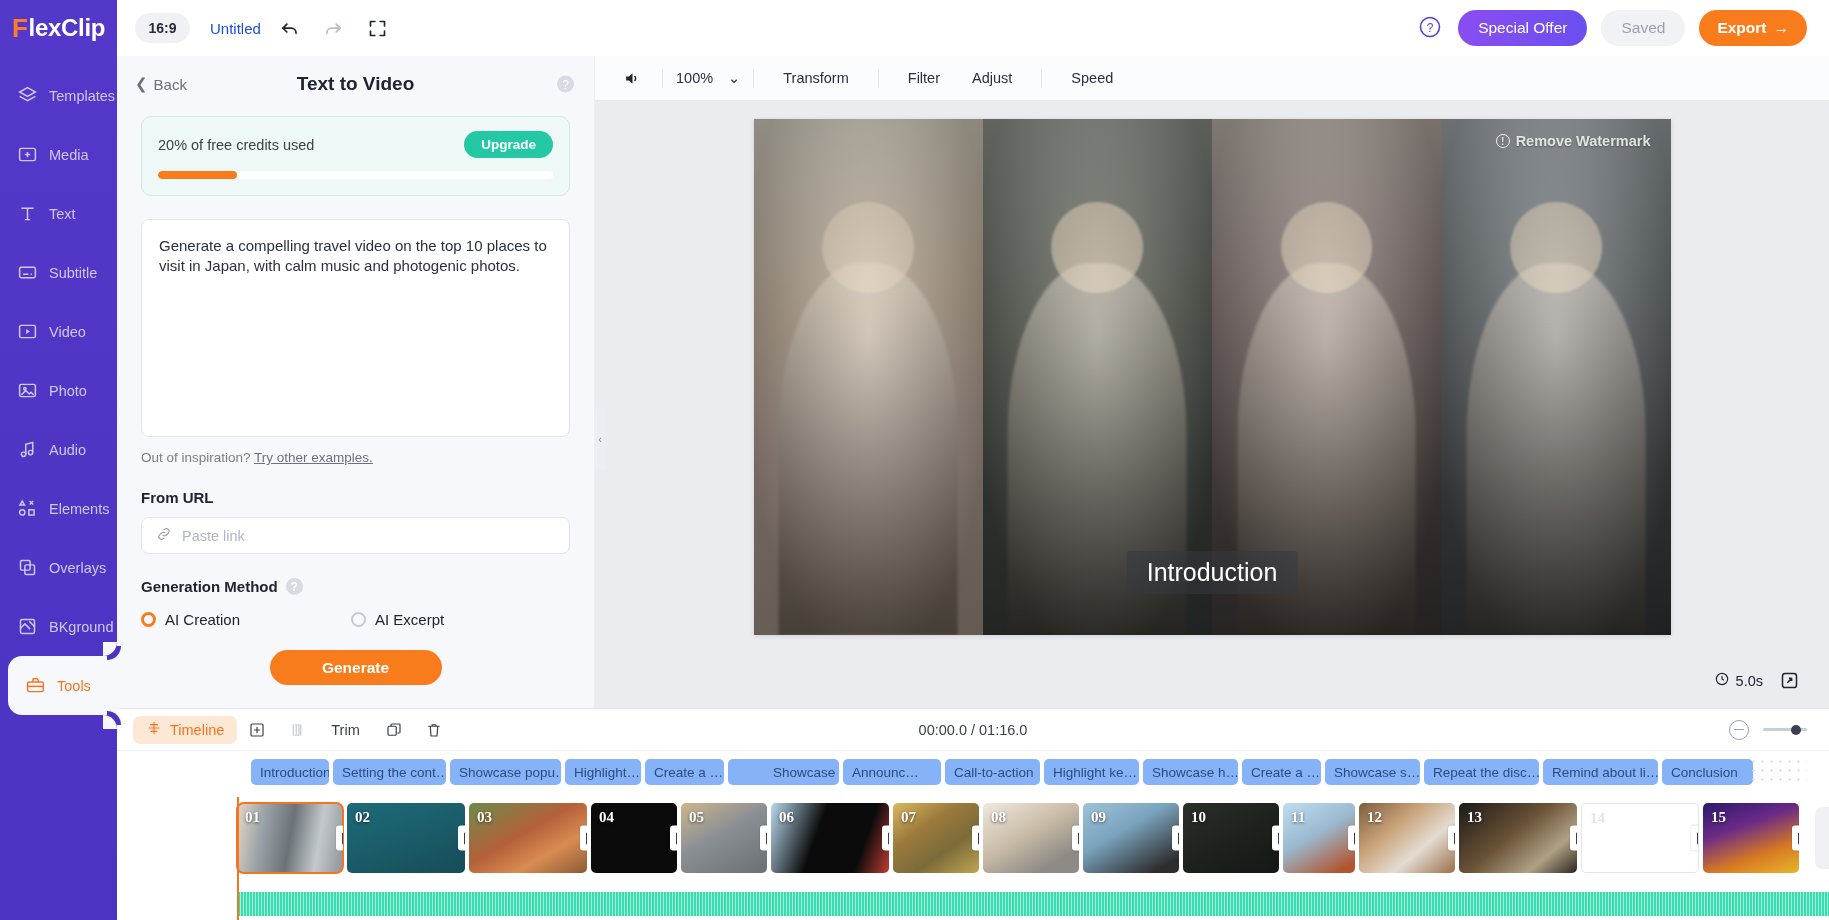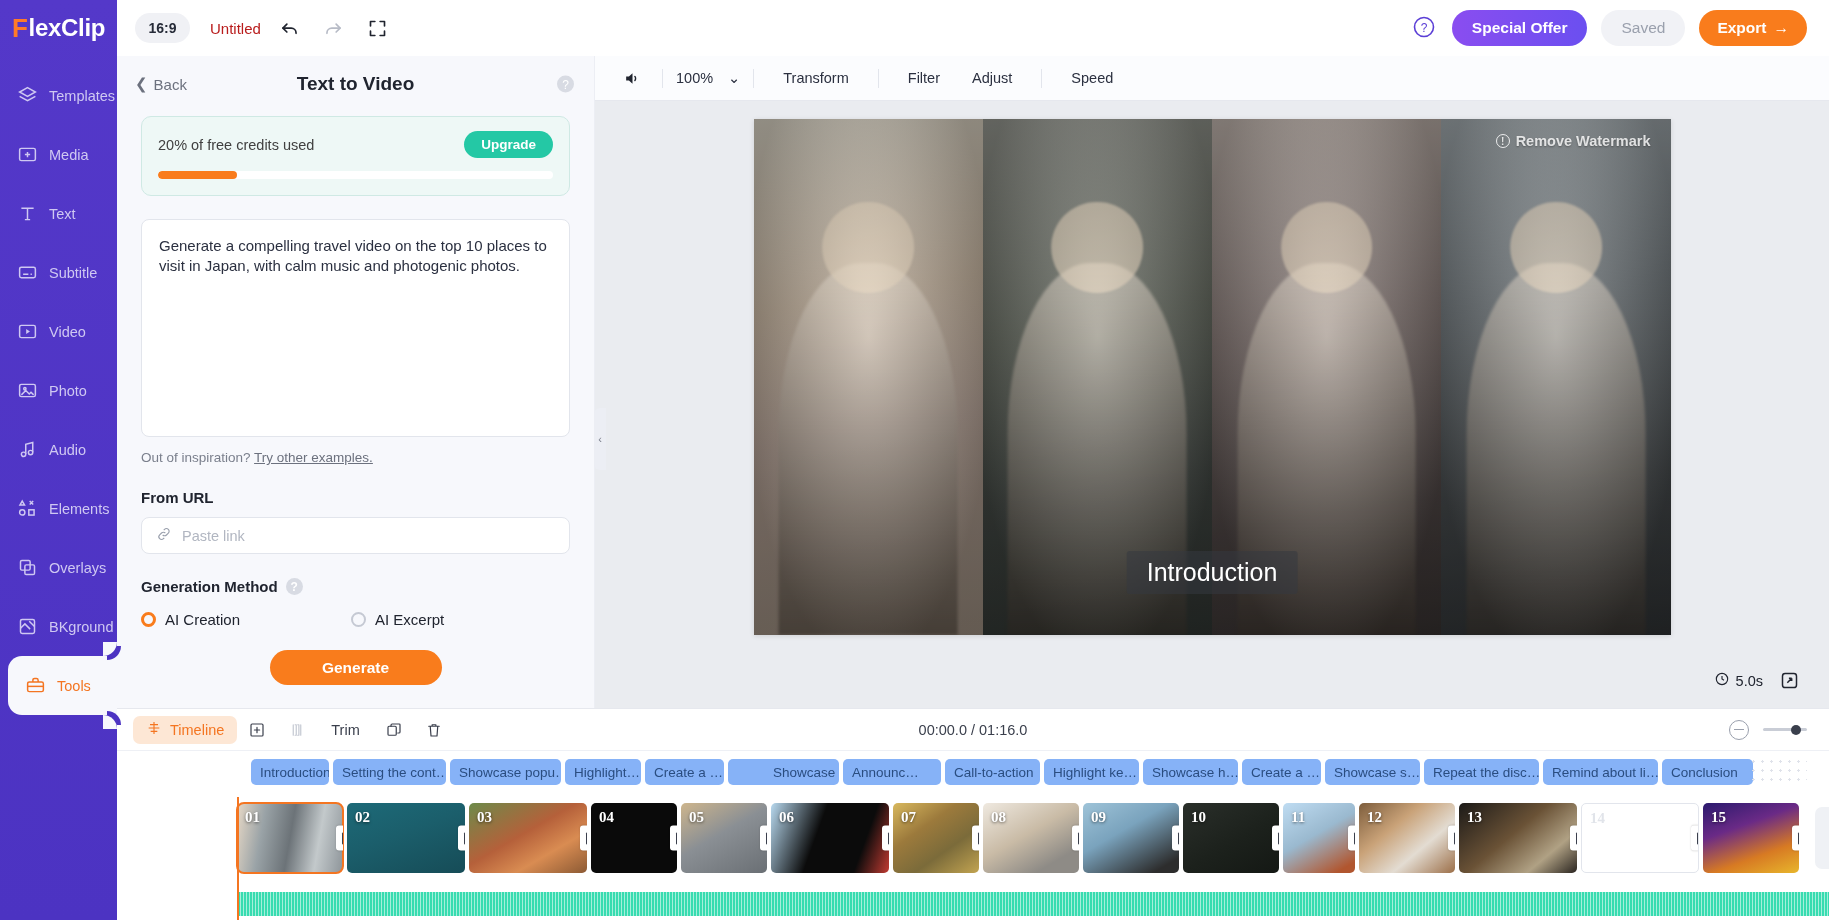--- a/index.html
+++ b/index.html
@@ -52,34 +52,34 @@
   
   .topbar{
     height:56px; background:#ffffff; display:flex; align-items:center;
     padding:0 22px 0 18px; gap:14px; flex:0 0 56px; position:relative; z-index:5;
   }
   .ratio-pill{
     background:#f0f1f5; border-radius:16px; height:30px; min-width:55px;
     display:flex; align-items:center; justify-content:center;
     font-size:14px; font-weight:700; color:#262b38; padding:0 13px; cursor:pointer;
   }
-  .proj-title{ color:#b91c1c; font-size:15px; margin-left:6px; cursor:text;}
+  .proj-title{ color:#1d4ed8; font-size:15px; margin-left:6px; cursor:text;}
   .tb-icon{ width:30px; height:30px; display:flex; align-items:center; justify-content:center; cursor:pointer;}
   .tb-icon svg{ width:21px; height:21px; fill:none; stroke:#20242f; stroke-width:1.9; stroke-linecap:round; stroke-linejoin:round;}
   .tb-icon.dim svg{ stroke:#b7bbc6; }
   .spacer{ flex:1; }
   .help-ic{ width:26px; height:26px; cursor:pointer;}
   .help-ic svg{ width:24px; height:24px; }
   .btn{
     border:none; cursor:pointer; font-family:inherit;
     display:flex; align-items:center; justify-content:center;
   }
   .btn-offer{
     height:36px; padding:0 20px; border-radius:18px; color:#fff;
-    font-size:15.5px; font-weight:700;
+    font-size:15.5px; font-weight:400;
     background:linear-gradient(90deg,#8a4df0 0%,#6b4ff0 100%);
   }
   .btn-saved{
     height:36px; padding:0 20px; border-radius:18px; background:#f1f2f6;
     color:#9aa0ad; font-size:15.5px;
   }
   .btn-export{
     height:36px; padding:0 18px; border-radius:18px; background:#f97c1c;
     color:#fff; font-size:15.5px; font-weight:700; gap:7px;
   }

